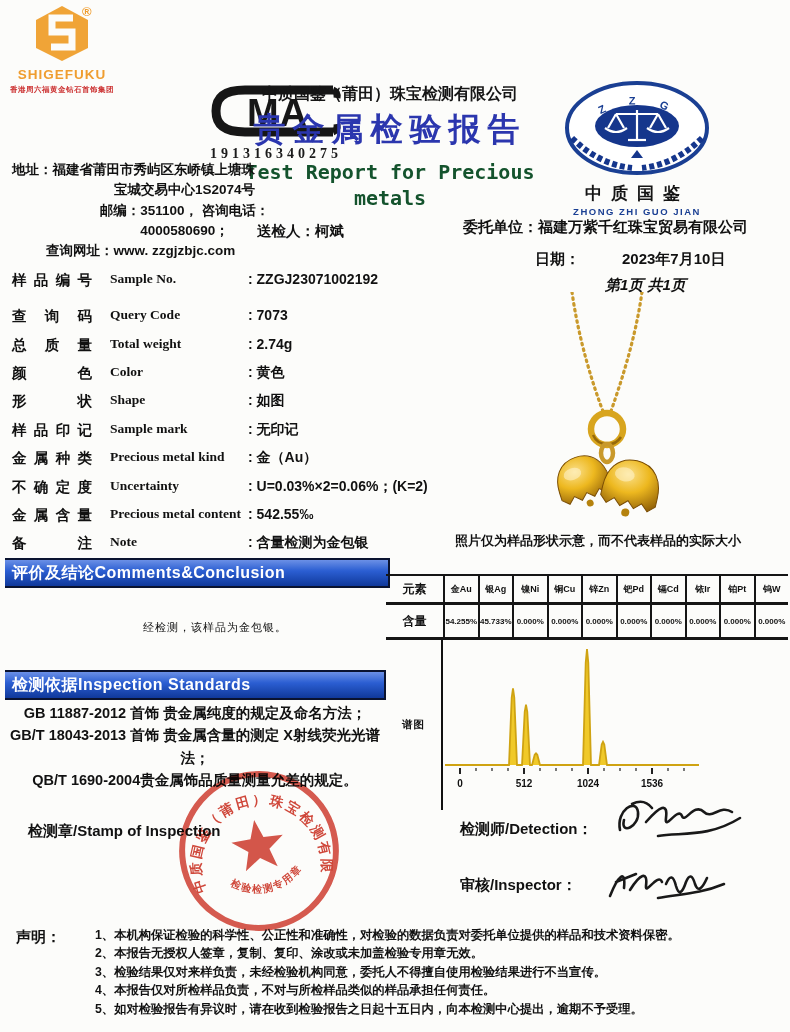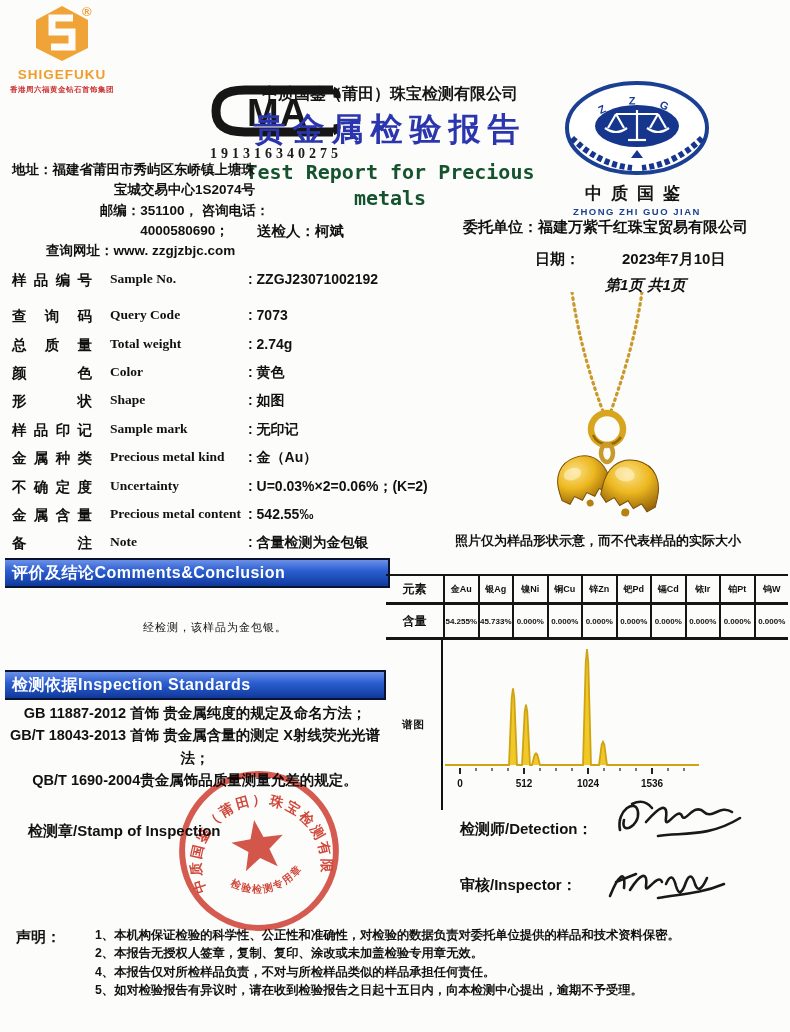--- a/index.html
+++ b/index.html
@@ -333,17 +333,18 @@
   </svg>
   <div class="sig-label2">审核/Inspector：</div>
   <svg class="sig2" width="140" height="55" viewBox="0 0 140 55">
     <path d="M 10,42 C 18,22 26,14 24,34 M 16,28 l 20,-8 M 30,36 C 40,20 48,16 46,32 C 45,42 58,18 62,28 M 66,30 q 6,-14 10,2 q 4,14 10,-4 q 5,-12 9,2 q 4,12 12,-6 M 58,44 C 80,40 100,40 124,30" fill="none" stroke="#191919" stroke-width="2.6" stroke-linecap="round"></path>
   </svg>
 
   <div class="decl-label">声明：</div>
   <div class="decl-items">
     <div>1、本机构保证检验的科学性、公正性和准确性，对检验的数据负责对委托单位提供的样品和技术资料保密。</div>
     <div>2、本报告无授权人签章，复制、复印、涂改或未加盖检验专用章无效。</div>
+    <div>3、检验结果仅对来样负责，未经检验机构同意，委托人不得擅自使用检验结果进行不当宣传。</div>
     <div>4、本报告仅对所检样品负责，不对与所检样品类似的样品承担任何责任。</div>
     <div>5、如对检验报告有异议时，请在收到检验报告之日起十五日内，向本检测中心提出，逾期不予受理。</div>
   </div>
 
 </div>
 
 </body></html>

